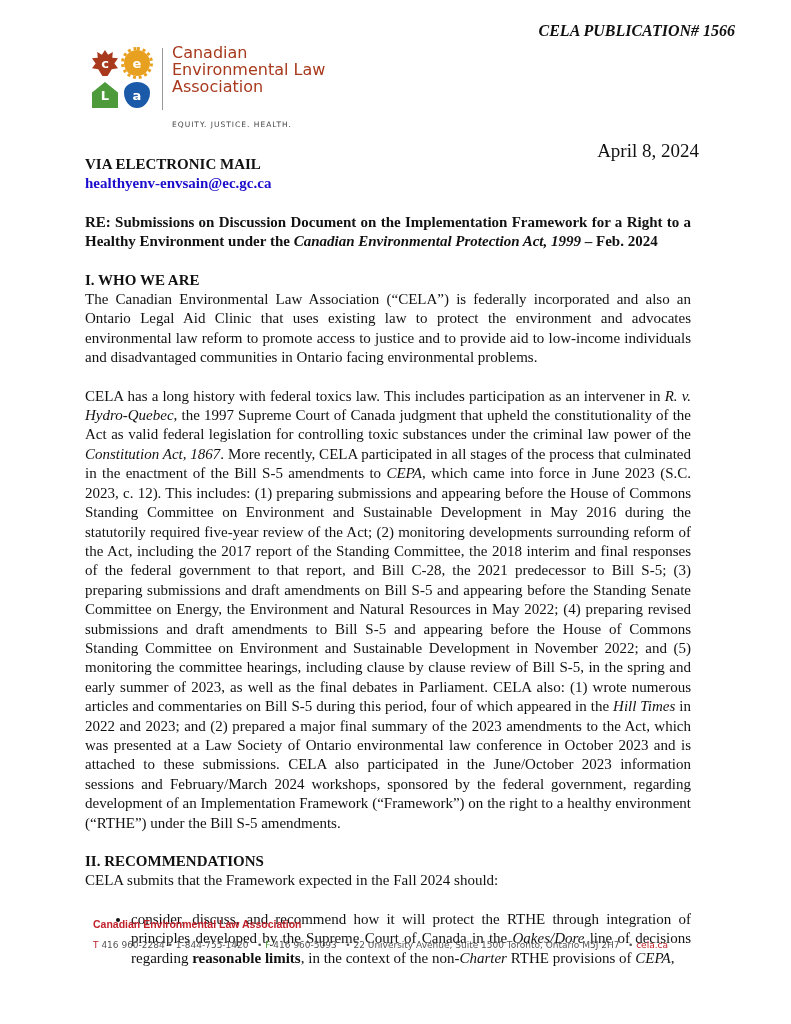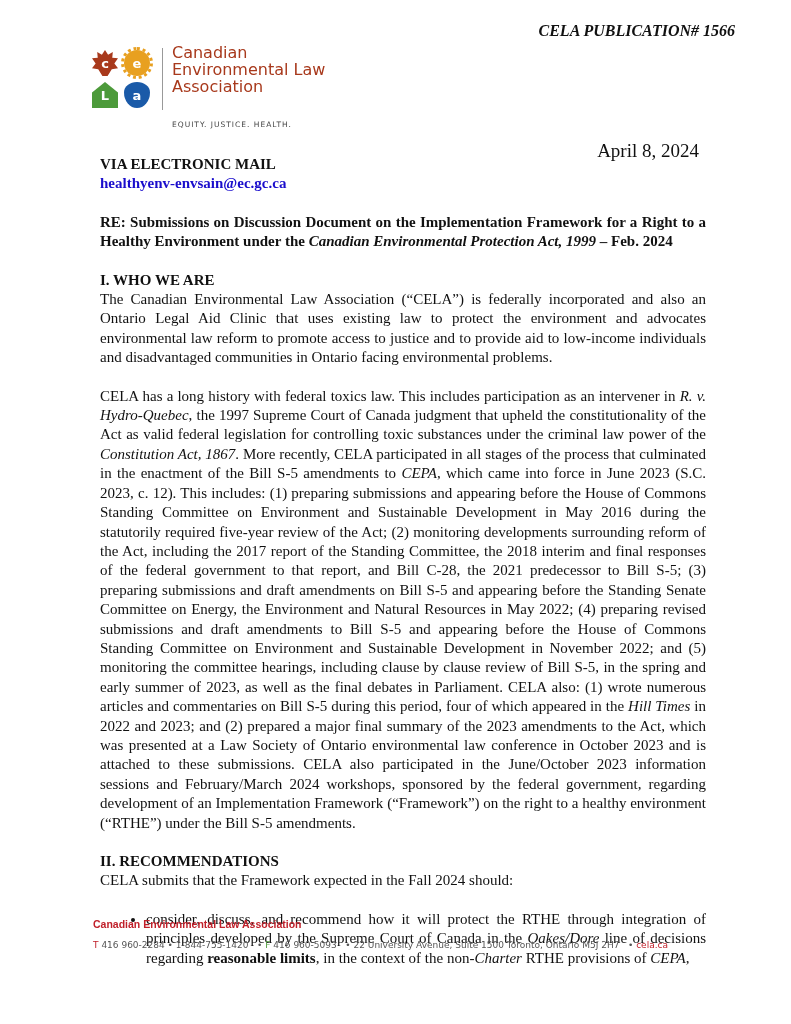--- a/index.html
+++ b/index.html
@@ -16,21 +16,21 @@
   .ic-e { left: 32px; top: 4px; background: #e8a020; border-radius: 50%; }
   .ic-e::before { content:""; position:absolute; inset:-3px; border:3px dotted #e8a020; border-radius:50%; }
   .ic-l { left: 0; top: 36px; background: #4c9a3a; clip-path: polygon(50% 0,100% 40%,100% 100%,0 100%,0 40%); }
   .ic-a { left: 32px; top: 36px; background: #1a5aa8; border-radius: 50% 50% 50% 50% / 40% 40% 60% 60%; }
   .logo-bar { position: absolute; left: 70px; top: 2px; width: 1px; height: 62px; background: #999; }
   .logo-text { position: absolute; left: 80px; top: -2px; font-family: "DejaVu Sans", sans-serif;
                color: #a8391c; font-size: 16px; line-height: 17px; }
   .logo-tag { position: absolute; left: 80px; top: 74px; font-family: "DejaVu Sans", sans-serif;
               font-size: 7.5px; letter-spacing: 1px; color: #444; }
   .date { position: absolute; top: 140px; right: 92px; font-size: 19px; }
-  .content { position: absolute; left: 100px; top: 155px; width: 606px; font-size: 15px; line-height: 19.4px; }
+  .content { position: absolute; left: 85px; top: 155px; width: 606px; font-size: 15px; line-height: 19.4px; }
   .content p { margin: 0; text-align: justify; }
   .bold { font-weight: bold; }
   .email { color: #1a0dcc; font-weight: bold; }
   .gap { height: 19px; }
   ul.recs { margin: 0; padding-left: 46px; }
   ul.recs li { text-align: justify; }
   .footer-name { position: absolute; left: 93px; top: 918px; font-family: Liberation Sans, sans-serif;
                  font-size: 10.5px; color: #c0202a; font-weight: bold; }
   .footer-line { position: absolute; left: 93px; top: 940px; font-family: "DejaVu Sans", sans-serif;
                  font-size: 9px; color: #555; white-space: nowrap; }

